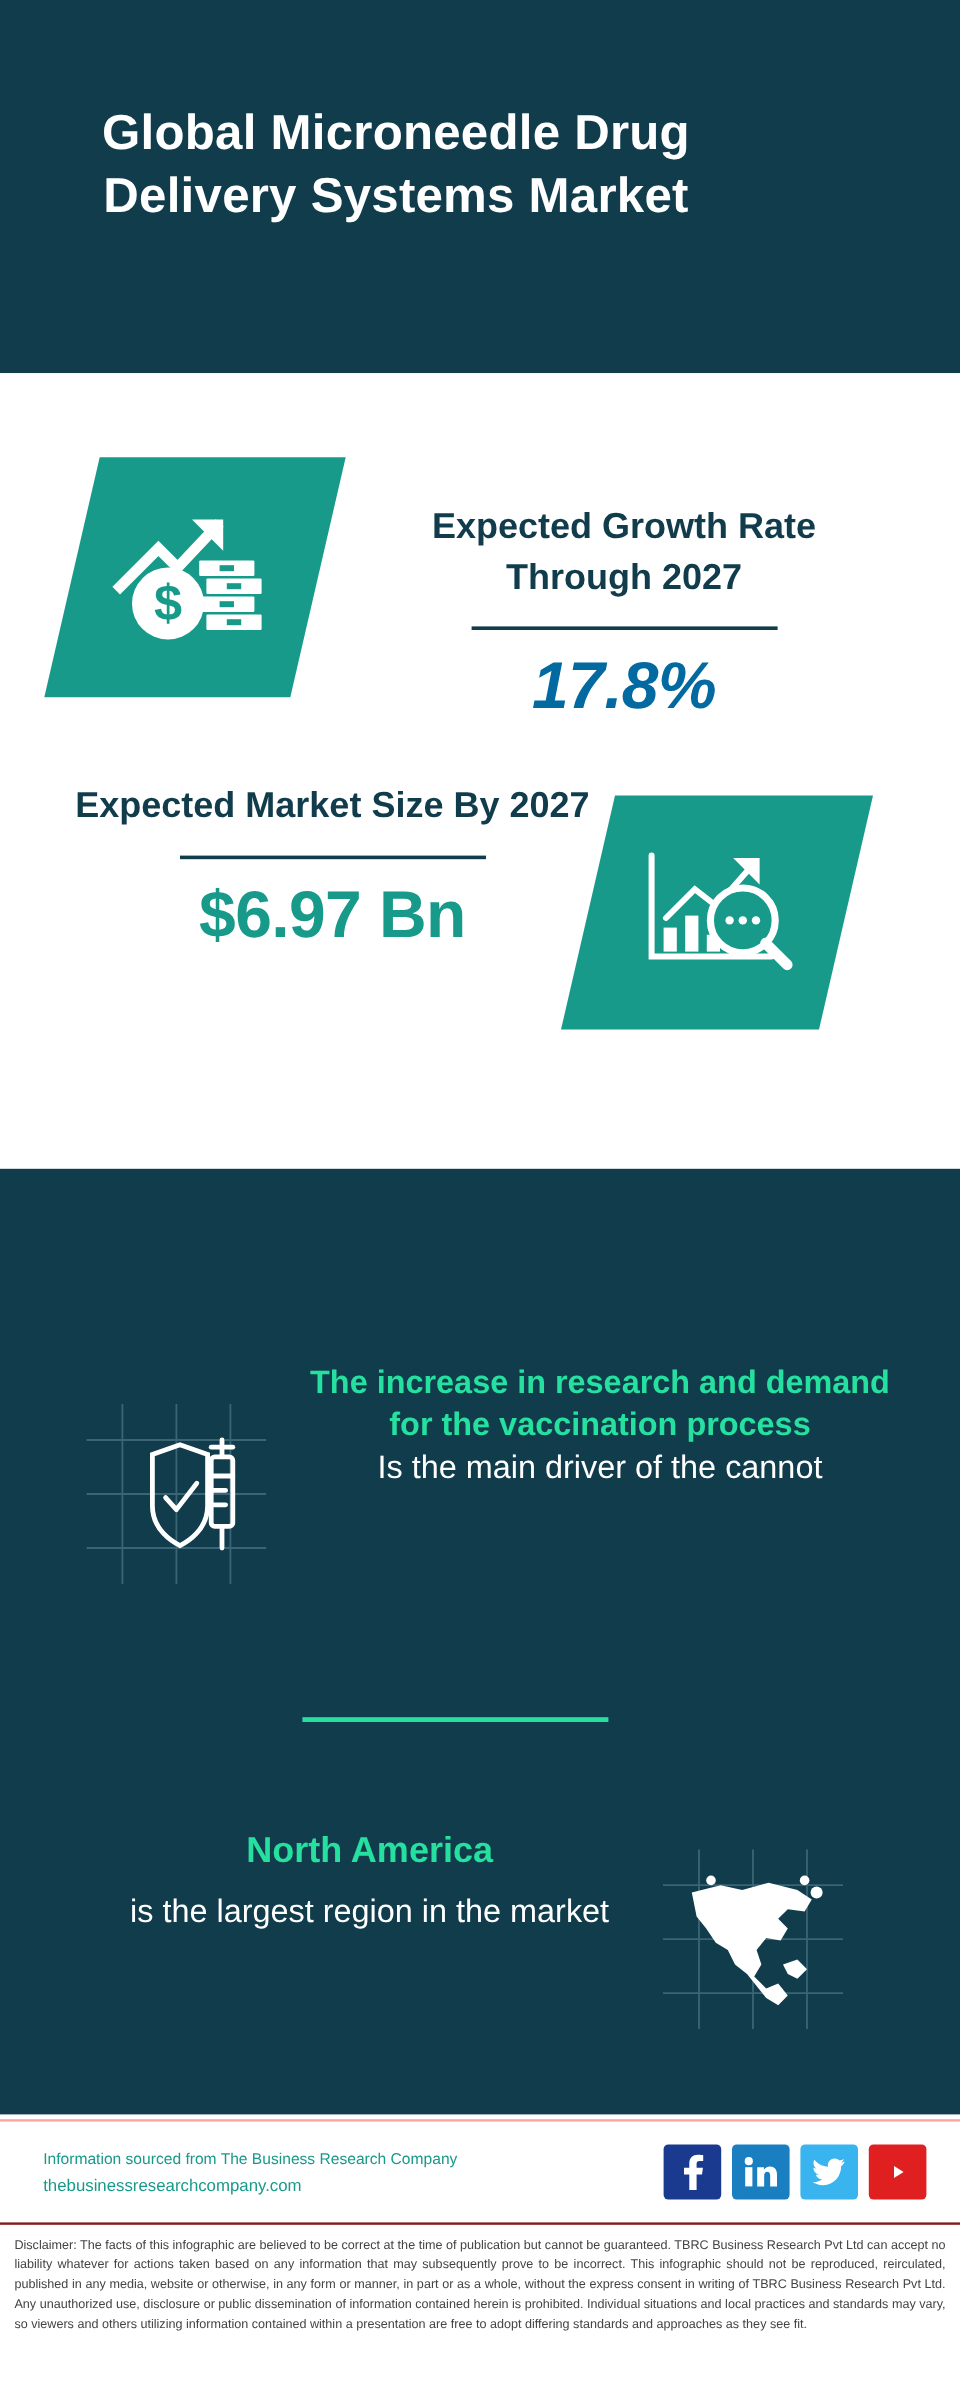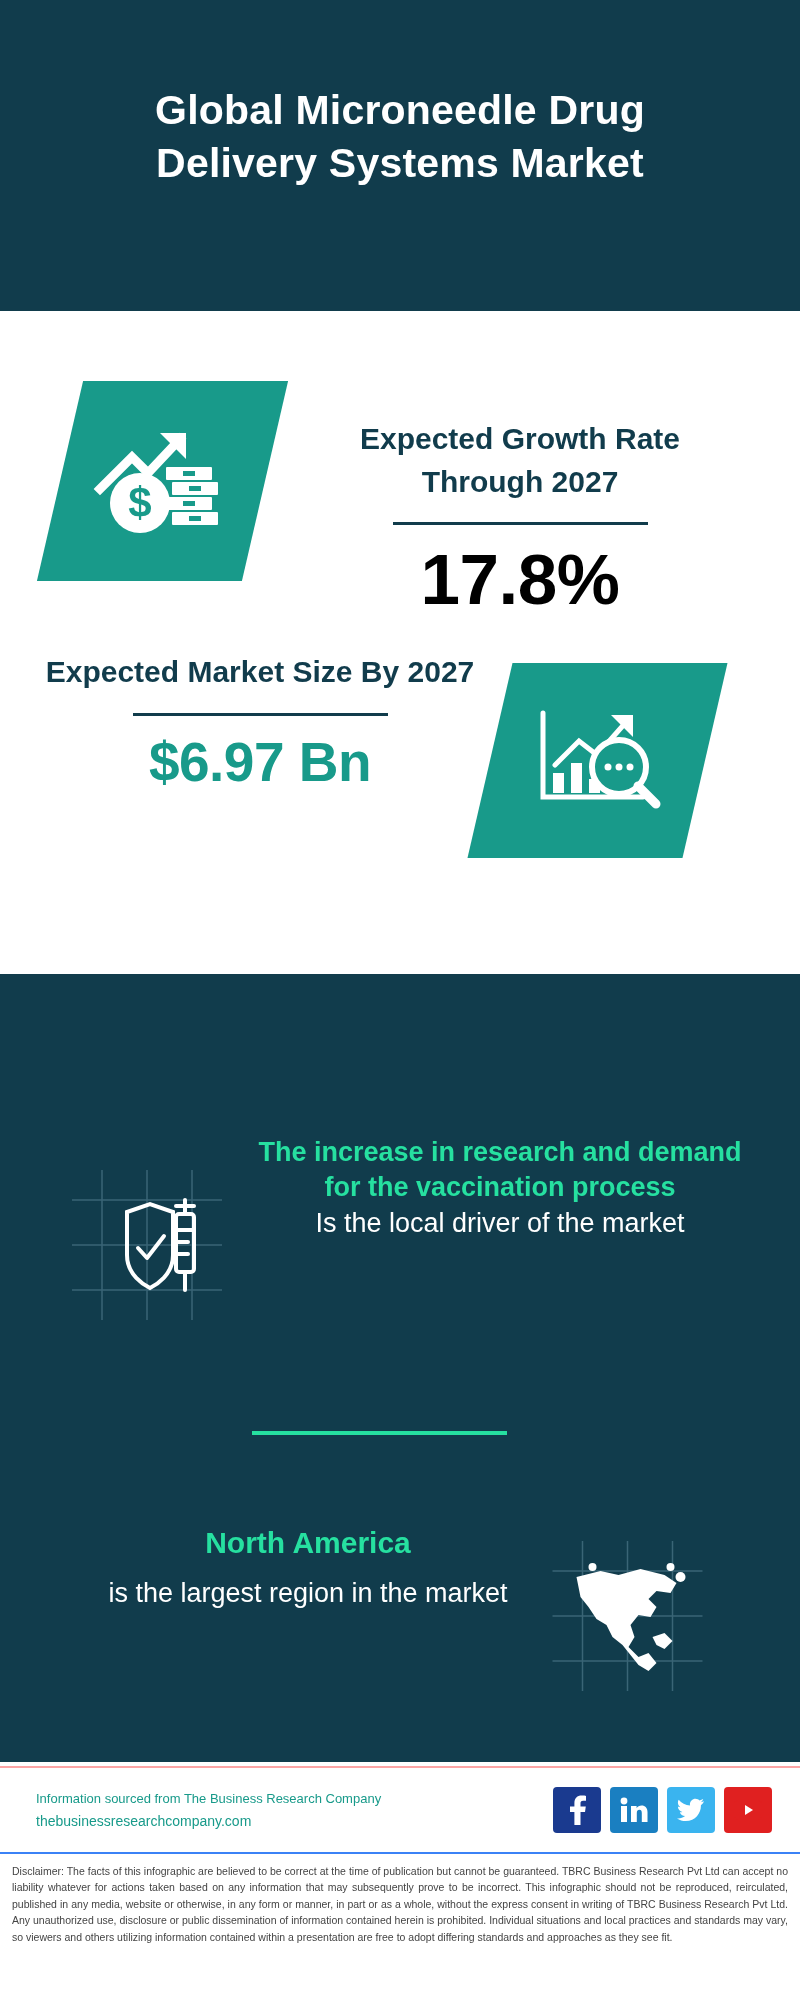--- a/index.html
+++ b/index.html
@@ -19,21 +19,21 @@
 
   
   .header {
     position: absolute;
     left: 0; top: 0;
     width: 800px;
     height: 311px;
     background: #113c4c;
     display: flex;
     align-items: center;
-    justify-content: center;
+    justify-content: flex-start;
   }
   .header-title {
     width: 660px;
     text-align: center;
     color: #ffffff;
     font-size: 41px;
     font-weight: bold;
     line-height: 1.27;
     letter-spacing: 0.2px;
     padding-bottom: 38px;
@@ -74,30 +74,31 @@
     font-weight: bold;
     line-height: 1.42;
   }
   .rule {
     width: 255px;
     height: 3px;
     background: #113c4c;
     margin: 19px auto 14px auto;
   }
   .growth-value {
-    color: #000000;
-    font-size: 71px;
+    color: #0369a1;
+    font-size: 55px;
     font-weight: bold;
     letter-spacing: -0.5px;
+    font-style: italic;
   }
 
   
   .size-text {
     position: absolute;
-    left: 40px; top: 340px;
+    left: 57px; top: 340px;
     width: 440px;
     text-align: center;
   }
   .size-title {
     color: #113c4c;
     font-size: 30px;
     font-weight: bold;
     line-height: 1.42;
   }
   .size-value {
@@ -230,21 +231,21 @@
   .yt { background: #e02020; }
   .social-btn svg { display: block; }
 
   
   .disclaimer {
     position: absolute;
     left: 0; top: 1852px;
     width: 800px;
     height: 148px;
     background: #ffffff;
-    border-top: 2px solid #3b82f6;
+    border-top: 2px solid #7f1d1d;
     padding: 9px 12px 0 12px;
   }
   .disclaimer p {
     color: #444444;
     font-size: 10.5px;
     line-height: 1.56;
     text-align: justify;
   }
 </style>
 </head>
@@ -396,21 +397,21 @@
         <line x1="113" y1="30" x2="113" y2="44"></line>
         <line x1="104" y1="36" x2="122" y2="36"></line>
         <line x1="113" y1="102" x2="113" y2="120"></line>
         <line x1="104" y1="60" x2="122" y2="60"></line>
         <line x1="104" y1="72" x2="116" y2="72"></line>
         <line x1="104" y1="84" x2="116" y2="84"></line>
       </g>
     </svg>
     <div class="driver-text">
       <div class="driver-head">The increase in research and demand for the vaccination process</div>
-      <div class="driver-sub">Is the local driver of the market</div>
+      <div class="driver-sub">Is the main driver of the cannot</div>
     </div>
   </div>
 
   <div class="divider"></div>
 
   <div class="region-block">
     <div class="region-text">
       <div class="region-head">North America</div>
       <div class="region-sub">is the largest region in the market</div>
     </div>

